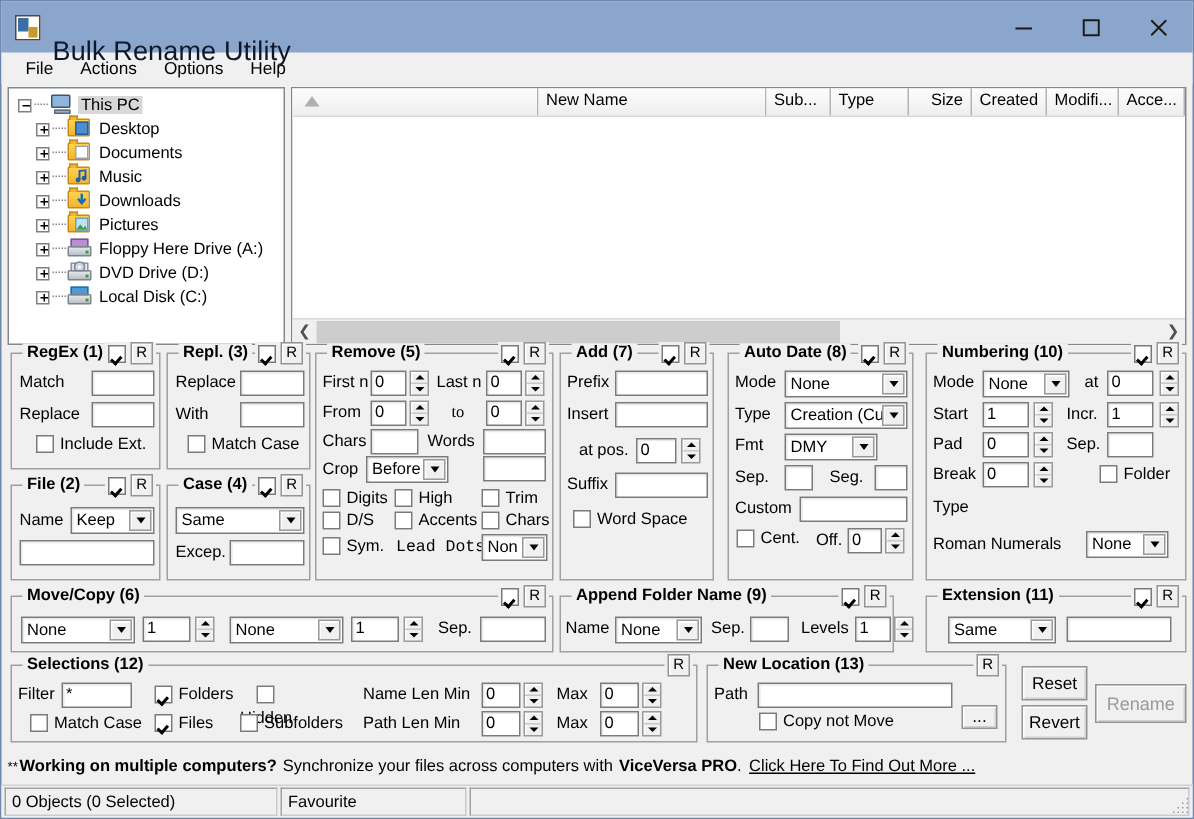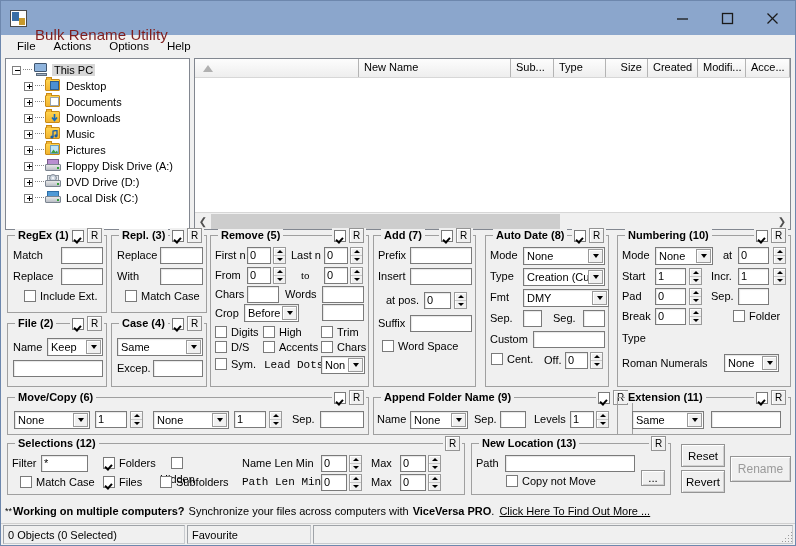--- a/index.html
+++ b/index.html
@@ -13,21 +13,21 @@
   #app{width:796px;height:546px;position:relative;background:#f0f0f0;
        border:1px solid #6d87ad;box-sizing:border-box;}
   
   .titlebar{height:34px;background:#8ba6cc;display:flex;align-items:center;position:relative;}
   .title-ico{width:17px;height:17px;margin-left:9px;margin-right:8px;position:relative;
              background:#fdfdfd;border:1px solid #4a4a4a;box-sizing:border-box;}
   .title-ico:before{content:"";position:absolute;left:1px;top:1px;width:7px;height:9px;
              background:#3a6ea5;}
   .title-ico:after{content:"";position:absolute;right:1px;bottom:1px;width:6px;height:7px;
              background:#c8992b;}
-  .title-text{font-size:15px;color:#7f1d1d;letter-spacing:.1px;margin-top:32px;}
+  .title-text{font-size:18px;color:#0f172a;letter-spacing:.1px;margin-top:32px;}
   .wbtns{position:absolute;right:0;top:0;height:34px;display:flex;}
   .wbtn{width:45px;height:34px;display:flex;align-items:center;justify-content:center;
         color:#1a1a1a;}
   .wbtn svg{display:block;}
   
   .menubar{height:21px;background:#f0f0f0;display:flex;align-items:center;
            padding-left:7px;border-bottom:0;}
   .menuitem{padding:2px 9px;font-size:11.5px;color:#000;}
   
   .mid{display:flex;height:174px;padding:2px 4px 0 4px;box-sizing:border-box;}
@@ -214,45 +214,45 @@
         <div class="trow" style="padding-left:14px;">
           <div class="tbox">
               <i class="h"></i>
               <i class="v"></i>
             </div>
           <div class="tdots"></div>
           <div class="ticon">
             <div class="ic-folder">
                 <div class="ic-inner" style="background:transparent;">
               <svg width="9" height="9">
-                    <path d="M4.5 0 L4.5 5 M2 3.5 L4.5 6.5 L7 3.5" stroke="#1569b8" stroke-width="1.6" fill="none"></path>
+                    <path d="M3 7 L3 1 L7 0.3 L7 5.6" stroke="#1a5fa8" stroke-width="1.3" fill="none"></path>
+                    <circle cx="2" cy="7" r="1.6" fill="#1a5fa8"></circle>
+                    <circle cx="6" cy="5.8" r="1.6" fill="#1a5fa8"></circle>
                   </svg>
             </div>
               </div>
           </div>
-          <div class="tlabel">Downloads</div>
+          <div class="tlabel">Music</div>
         </div>
         <div class="trow" style="padding-left:14px;">
           <div class="tbox">
               <i class="h"></i>
               <i class="v"></i>
             </div>
           <div class="tdots"></div>
           <div class="ticon">
             <div class="ic-folder">
                 <div class="ic-inner" style="background:transparent;">
               <svg width="9" height="9">
-                    <path d="M3 7 L3 1 L7 0.3 L7 5.6" stroke="#1a5fa8" stroke-width="1.3" fill="none"></path>
-                    <circle cx="2" cy="7" r="1.6" fill="#1a5fa8"></circle>
-                    <circle cx="6" cy="5.8" r="1.6" fill="#1a5fa8"></circle>
+                    <path d="M4.5 0 L4.5 5 M2 3.5 L4.5 6.5 L7 3.5" stroke="#1569b8" stroke-width="1.6" fill="none"></path>
                   </svg>
             </div>
               </div>
           </div>
-          <div class="tlabel">Music</div>
+          <div class="tlabel">Downloads</div>
         </div>
         <div class="trow" style="padding-left:14px;">
           <div class="tbox">
               <i class="h"></i>
               <i class="v"></i>
             </div>
           <div class="tdots"></div>
           <div class="ticon">
             <div class="ic-folder">
                 <div class="ic-inner" style="background:#bfe3f5;border:1px solid #6f9fbb;box-sizing:border-box;">
@@ -270,21 +270,21 @@
               <i class="v"></i>
             </div>
           <div class="tdots"></div>
           <div class="ticon">
             <div class="ic-drive">
                 <div class="top" style="background:#b98fd0;border-color:#7a5b8d;"></div>
                 <div class="body"></div>
                 <div class="led"></div>
               </div>
           </div>
-          <div class="tlabel">Floppy Disk Drive (A:)</div>
+          <div class="tlabel">Floppy Here Drive (A:)</div>
         </div>
         <div class="trow" style="padding-left:14px;">
           <div class="tbox">
               <i class="h"></i>
               <i class="v"></i>
             </div>
           <div class="tdots"></div>
           <div class="ticon">
             <div class="ic-drive">
                 <div class="top" style="background:#e3e7ec;border-color:#8d959f;"></div>
@@ -514,21 +514,21 @@
         </span>
     </div>
     <div class="lbl" style="position:absolute;left:4px;top:34px;">Type</div>
     <div class="dd" style="position:absolute;left:37px;top:32px;width:82px;">
       <span class="v">Creation (Cur</span>
       <span class="arw">
           <span class="arwg"></span>
         </span>
     </div>
     <div class="lbl" style="position:absolute;left:4px;top:55px;">Fmt</div>
-    <div class="dd" style="position:absolute;left:37px;top:53px;width:86px;">
+    <div class="dd" style="position:absolute;left:37px;top:53px;width:62px;">
       <span class="v">DMY</span>
       <span class="arw">
           <span class="arwg"></span>
         </span>
     </div>
     <div class="lbl" style="position:absolute;left:4px;top:76px;">Sep.</div>
     <div class="tb" style="position:absolute;left:37px;top:74px;width:19px;"></div>
     <div class="lbl" style="position:absolute;left:67px;top:76px;">Seg.</div>
     <div class="tb" style="position:absolute;left:97px;top:74px;width:22px;"></div>
     <div class="lbl" style="position:absolute;left:4px;top:97px;">Custom</div>
@@ -697,21 +697,21 @@
           <span class="up"></span>
         </div>
         <div>
           <span class="dn"></span>
         </div>
       </div>
     <div class="lbl" style="position:absolute;left:284px;top:15px;">Sep.</div>
     <div class="tb" style="position:absolute;left:312px;top:13px;width:44px;"></div>
   </div>
 
-  <div class="gb" style="left:372px;top:396px;width:260px;height:38px;">
+  <div class="gb" style="left:372px;top:396px;width:223px;height:38px;">
     <div class="cap">Append Folder Name (9)</div>
     <div class="gbtools" style="right:2px;">
       <span class="cbx on"></span>
       <span class="rbtn">R</span>
     </div>
     <div class="lbl" style="position:absolute;left:3px;top:15px;">Name</div>
     <div class="dd" style="position:absolute;left:36px;top:13px;width:58px;">
       <span class="v">None</span>
       <span class="arw">
           <span class="arwg"></span>
@@ -786,21 +786,21 @@
     <div class="lbl" style="position:absolute;left:363px;top:13px;">Max</div>
     <div class="tb" style="position:absolute;left:392px;top:11px;width:26px;">0</div>
     <div class="spin" style="position:absolute;left:420px;top:11px;">
         <div>
           <span class="up"></span>
         </div>
         <div>
           <span class="dn"></span>
         </div>
       </div>
-    <div class="lbl" style="position:absolute;left:234px;top:32px;font-family:Liberation Mono, monospace;">Path Len Min</div>
+    <div class="lbl" style="position:absolute;left:234px;top:32px;">Path Len Min</div>
     <div class="tb" style="position:absolute;left:313px;top:30px;width:26px;">0</div>
     <div class="spin" style="position:absolute;left:341px;top:30px;">
         <div>
           <span class="up"></span>
         </div>
         <div>
           <span class="dn"></span>
         </div>
       </div>
     <div class="lbl" style="position:absolute;left:363px;top:32px;">Max</div>

